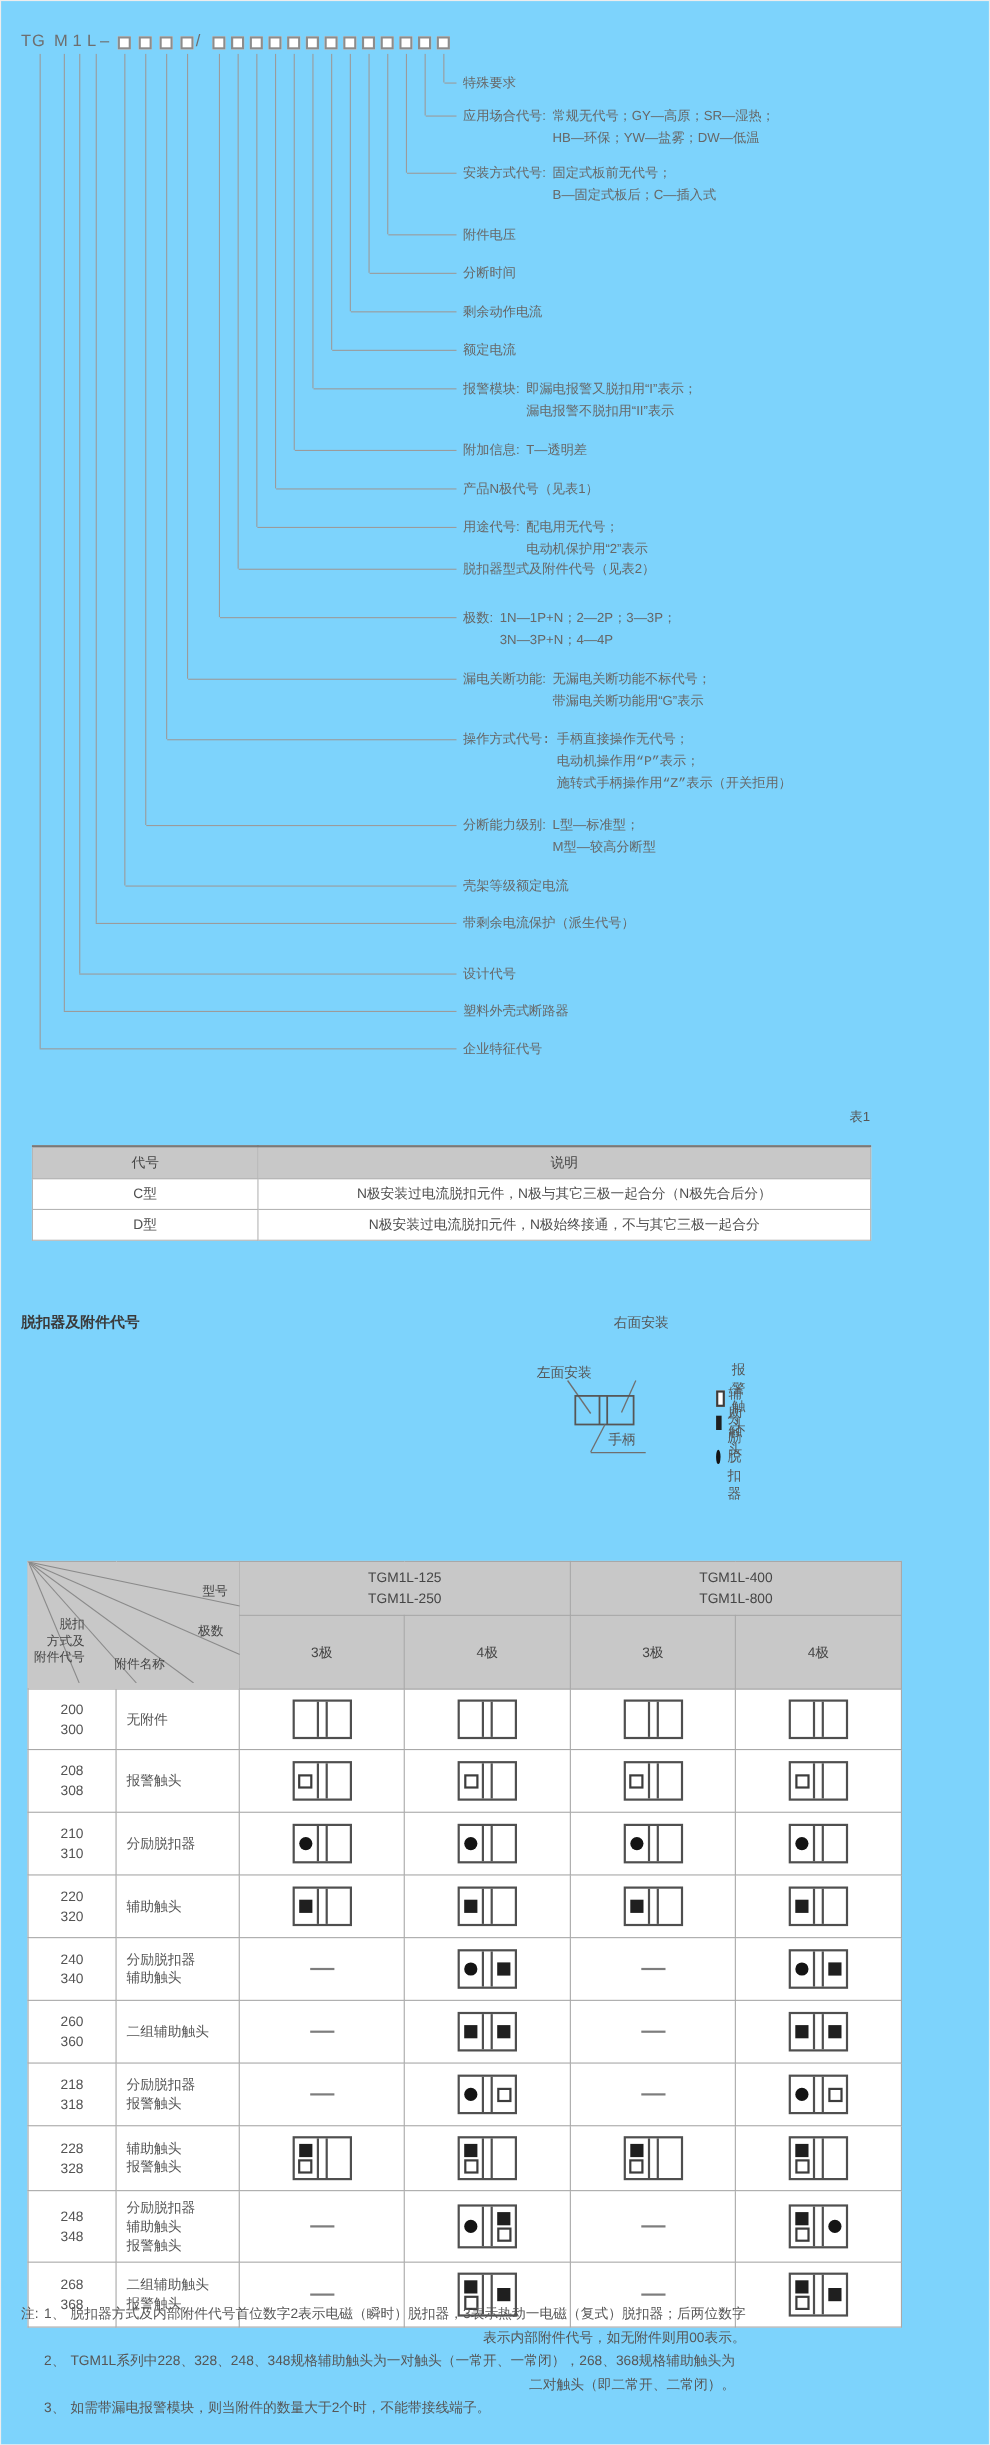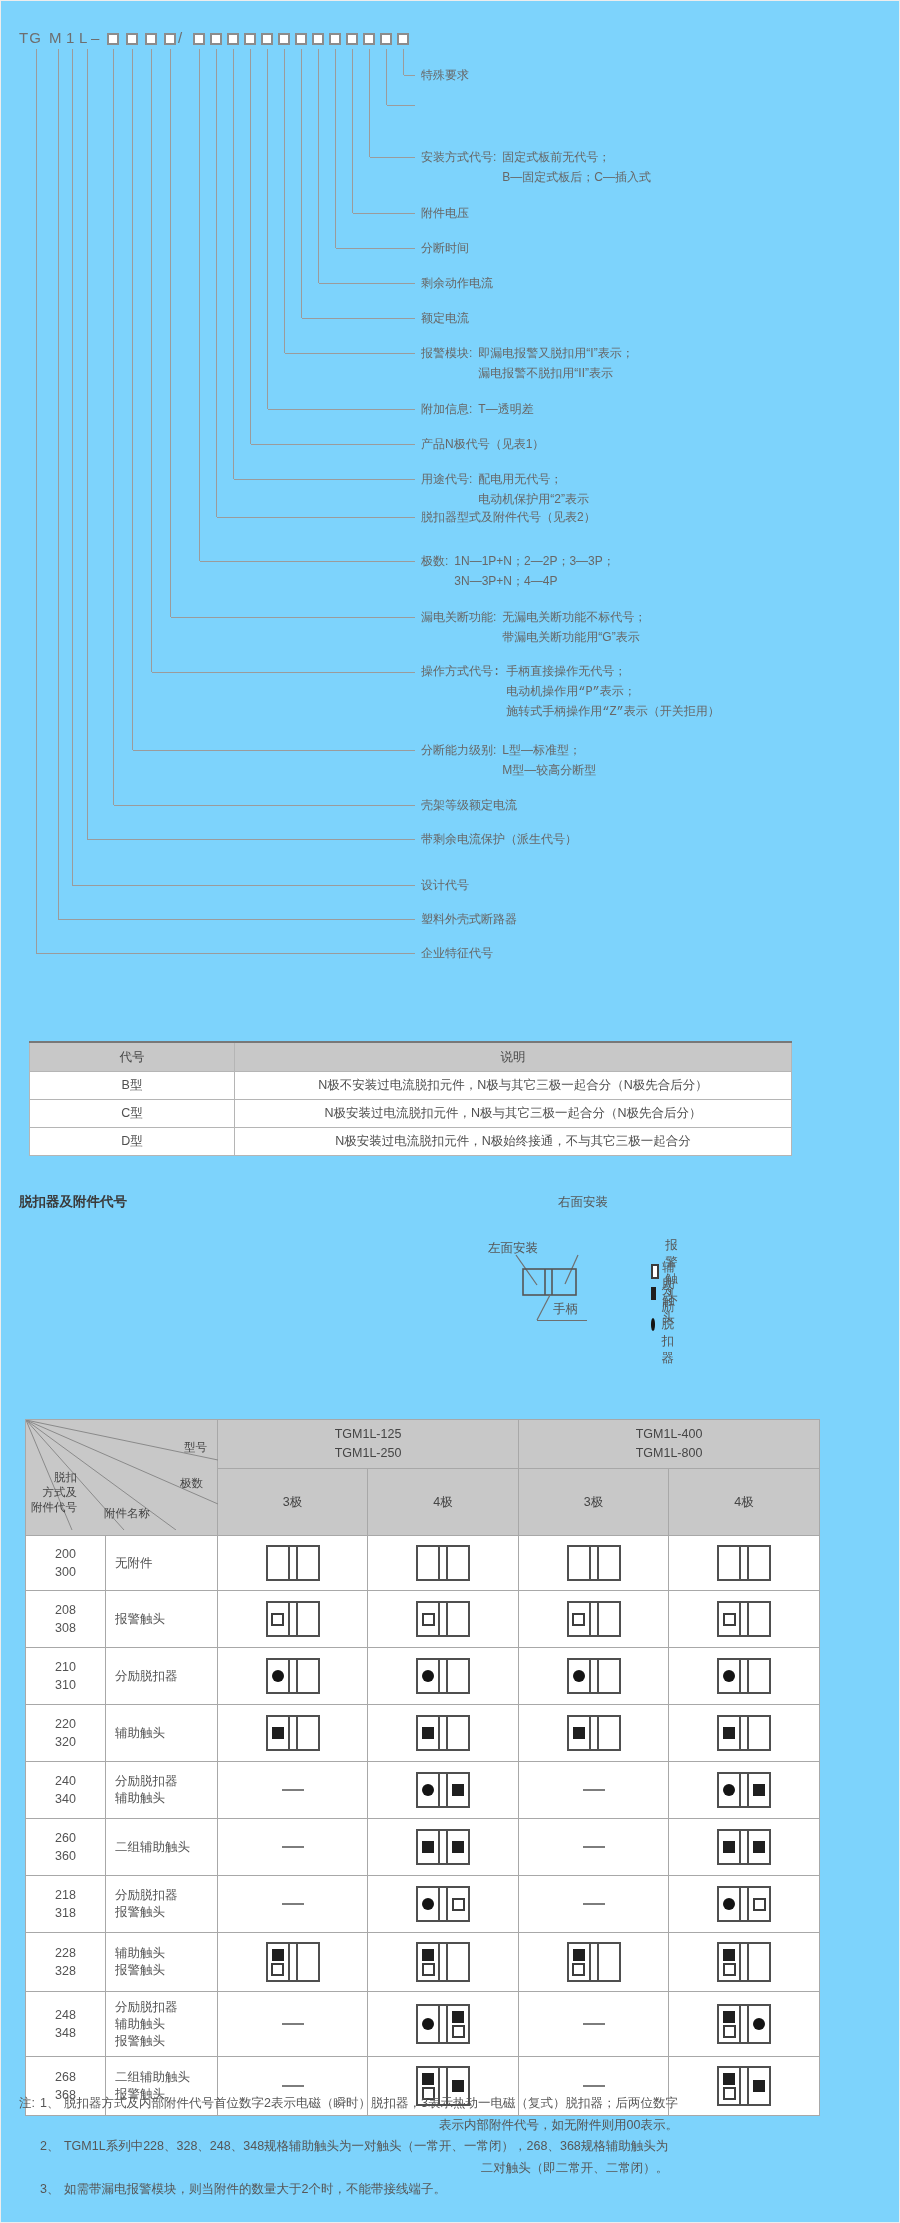--- a/index.html
+++ b/index.html
@@ -90,20 +90,25 @@
       <div class="m-box" style="left: 362px;"></div>
       <div class="m-box" style="left: 379px;"></div>
       <div class="m-box" style="left: 396px;"></div>
       <div class="vline" style="left: 402px; top: 48px; height: 26px;"></div>
       <div class="hline" style="left: 402.5px; top: 74px; width: 11.5px;"></div>
       <div class="tree-label" style="top: 64px;">
         <span class="head">特殊要求</span>
       </div>
       <div class="vline" style="left: 385px; top: 48px; height: 56px;"></div>
       <div class="hline" style="left: 385.5px; top: 104px; width: 28.5px;"></div>
+      <div class="tree-label" style="top: 94px;">
+        <span class="head">应用场合代号:</span>
+        <span class="body">常规无代号；GY—高原；SR—湿热；
+HB—环保；YW—盐雾；DW—低温</span>
+      </div>
       <div class="vline" style="left: 368px; top: 48px; height: 108px;"></div>
       <div class="hline" style="left: 368.5px; top: 156px; width: 45.5px;"></div>
       <div class="tree-label" style="top: 146px;">
         <span class="head">安装方式代号:</span>
         <span class="body">固定式板前无代号；
 B—固定式板后；C—插入式</span>
       </div>
       <div class="vline" style="left: 351px; top: 48px; height: 164px;"></div>
       <div class="hline" style="left: 351.5px; top: 212px; width: 62.5px;"></div>
       <div class="tree-label" style="top: 202px;">
@@ -203,37 +208,34 @@
       <div class="tree-label" style="top: 908px;">
         <span class="head">塑料外壳式断路器</span>
       </div>
       <div class="vline" style="left: 34.5px; top: 48px; height: 904px;"></div>
       <div class="hline" style="left: 35px; top: 952px; width: 379px;"></div>
       <div class="tree-label" style="top: 942px;">
         <span class="head">企业特征代号</span>
       </div>
     </div>
 
+  <div class="tbl-caption" id="cap1" style="left:28px;top:1006px;width:762px;">表1</div>
   <div id="table1-wrap">
       <table id="table1">
         <colgroup>
           <col style="width: 205px;">
           <col style="width: 557px;">
         </colgroup>
         <thead>
           <tr>
             <th>代号</th>
             <th>说明</th>
           </tr>
         </thead>
         <tbody>
-          <tr>
-            <td>B型</td>
-            <td>N极不安装过电流脱扣元件，N极与其它三极一起合分（N极先合后分）</td>
-          </tr>
           <tr>
             <td>C型</td>
             <td>N极安装过电流脱扣元件，N极与其它三极一起合分（N极先合后分）</td>
           </tr>
           <tr>
             <td>D型</td>
             <td>N极安装过电流脱扣元件，N极始终接通，不与其它三极一起合分</td>
           </tr>
         </tbody>
       </table>

